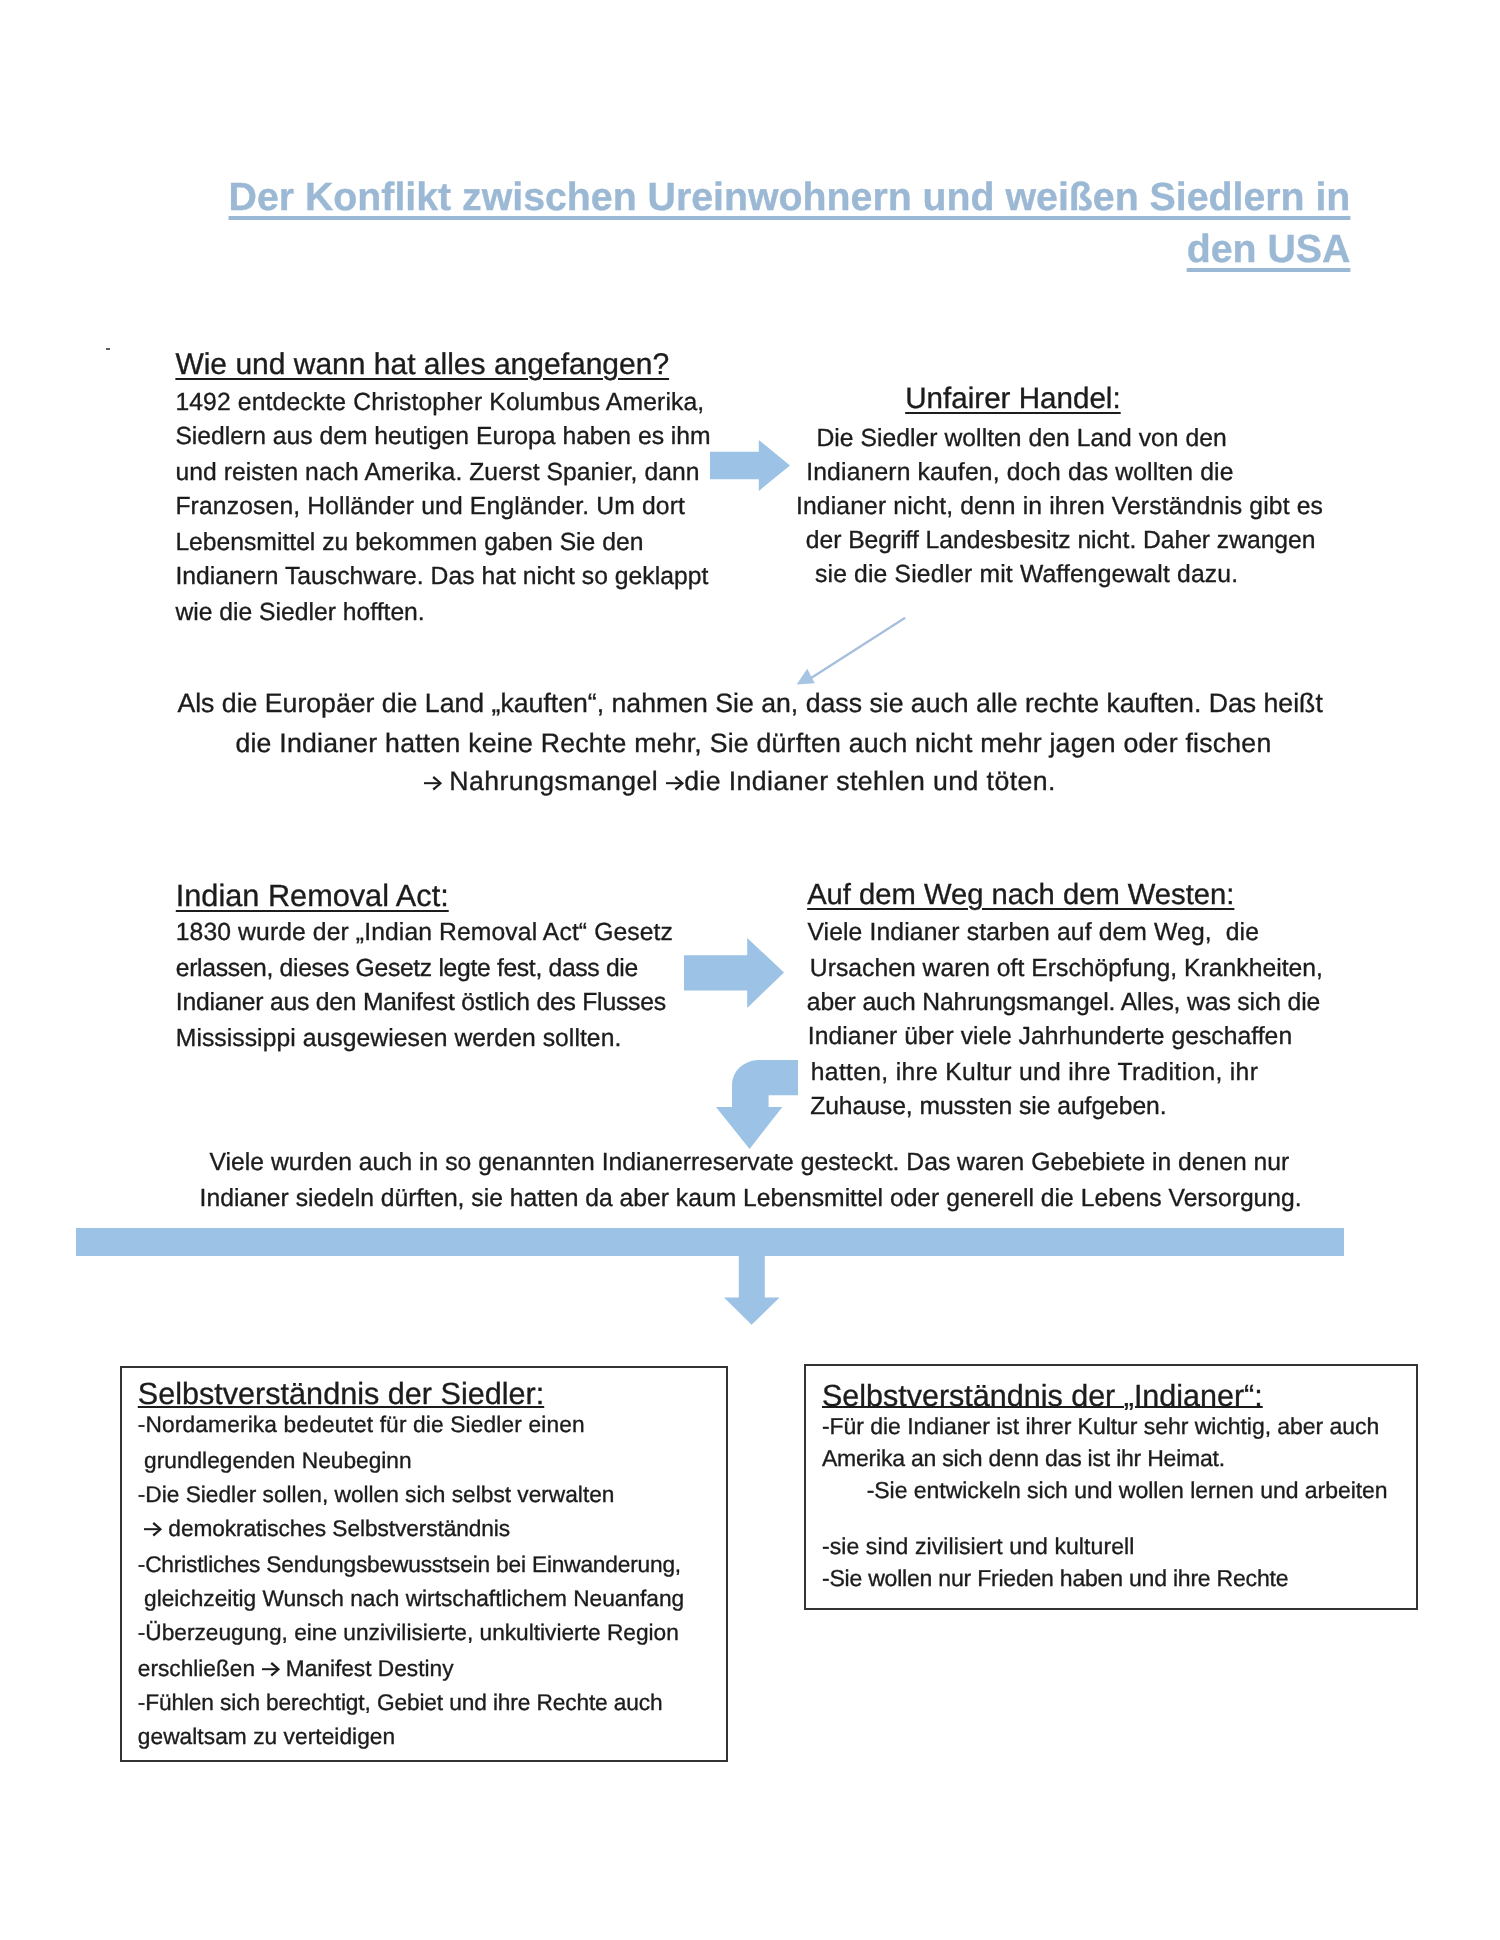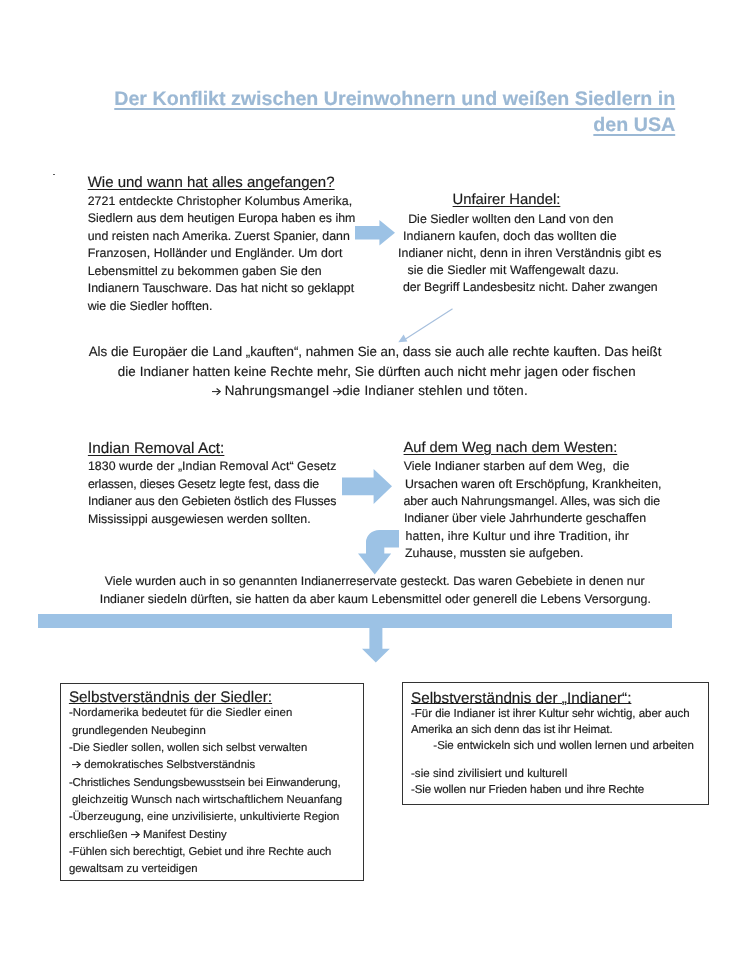--- a/index.html
+++ b/index.html
@@ -62,59 +62,59 @@
   <div class="abs" id="title">
     <div><u class="ln">Der Konflikt zwischen Ureinwohnern und weißen Siedlern in</u></div>
     <div><u class="ln">den USA</u></div>
   </div>
 
   <div class="abs dot"></div>
 
   <div class="abs" id="s1">
     <div class="hd"><span class="ln">Wie und wann hat alles angefangen?</span></div>
     <div class="bd">
-        <div class="ln" style="letter-spacing: 0.07px;">2721 entdeckte Christopher Kolumbus Amerika,</div>
+        <div class="ln" style="letter-spacing: 0.07px;">1492 entdeckte Christopher Kolumbus Amerika,</div>
         <div class="ln">Siedlern aus dem heutigen Europa haben es ihm</div>
         <div class="ln" style="letter-spacing: 0.03px;">und reisten nach Amerika. Zuerst Spanier, dann</div>
         <div class="ln" style="letter-spacing: 0.07px;">Franzosen, Holländer und Engländer. Um dort</div>
         <div class="ln">Lebensmittel zu bekommen gaben Sie den</div>
         <div class="ln" style="letter-spacing: 0.01px;">Indianern Tauschware. Das hat nicht so geklappt</div>
         <div class="ln">wie die Siedler hofften.</div>
       </div>
   </div>
 
   <div class="abs" id="s2">
     <div class="hd"><span class="ln">Unfairer Handel:</span></div>
     <div class="bd">
         <div class="ln" style="padding-left: 10.2px; letter-spacing: 0.02px;">Die Siedler wollten den Land von den</div>
         <div class="ln" style="padding-left: 5.1px; letter-spacing: 0.08px;">Indianern kaufen, doch das wollten die</div>
         <div class="ln" style="letter-spacing: 0.07px;">Indianer nicht, denn in ihren Verständnis gibt es</div>
+        <div class="ln" style="padding-left: 4.9px; letter-spacing: -0.02px;">der Begriff Landesbesitz nicht. Daher zwangen</div>
         <div class="ln" style="padding-left: 9.5px; letter-spacing: 0.08px;">sie die Siedler mit Waffengewalt dazu.</div>
-        <div class="ln" style="padding-left: 4.9px; letter-spacing: -0.02px;">der Begriff Landesbesitz nicht. Daher zwangen</div>
       </div>
   </div>
 
   <div class="abs" id="mid1">
       <div class="ln">Als die Europäer die Land „kauften“, nahmen Sie an, dass sie auch alle rechte kauften. Das heißt</div>
       <div class="ln" style="padding-left: 29px; letter-spacing: 0.115px;">die Indianer hatten keine Rechte mehr, Sie dürften auch nicht mehr jagen oder fischen</div>
       <div class="ln" style="padding-left: 123px; letter-spacing: 0.21px;"><span class="garrow" style="width: 9.06px; height: 7.2px;"><svg viewBox="0 0 100 72" preserveAspectRatio="none">
             <path d="M0 31 H84 V41 H0 Z" fill="currentColor"></path>
             <path d="M55 0 L100 36 L55 72 L47 62 L84 36 L47 10 Z" fill="currentColor"></path>
           </svg></span> Nahrungsmangel <span class="garrow" style="width: 9.06px; height: 7.2px;"><svg viewBox="0 0 100 72" preserveAspectRatio="none">
             <path d="M0 31 H84 V41 H0 Z" fill="currentColor"></path>
             <path d="M55 0 L100 36 L55 72 L47 62 L84 36 L47 10 Z" fill="currentColor"></path>
           </svg></span>die Indianer stehlen und töten.</div>
     </div>
 
   <div class="abs" id="s3">
     <div class="hd"><span class="ln">Indian Removal Act:</span></div>
     <div class="bd">
         <div class="ln" style="letter-spacing: 0.055px;">1830 wurde der „Indian Removal Act“ Gesetz</div>
         <div class="ln" style="letter-spacing: -0.16px;">erlassen, dieses Gesetz legte fest, dass die</div>
-        <div class="ln" style="letter-spacing: -0.105px;">Indianer aus den Gebieten östlich des Flusses</div>
+        <div class="ln" style="letter-spacing: -0.105px;">Indianer aus den Manifest östlich des Flusses</div>
         <div class="ln" style="letter-spacing: 0.03px;">Mississippi ausgewiesen werden sollten.</div>
       </div>
   </div>
 
   <div class="abs" id="s4">
     <div class="hd"><span class="ln">Auf dem Weg nach dem Westen:</span></div>
     <div class="bd">
         <div class="ln" style="padding-left: 0.3px; letter-spacing: 0.065px;">Viele Indianer starben auf dem Weg,  die</div>
         <div class="ln" style="padding-left: 1.5px; letter-spacing: 0.015px;">Ursachen waren oft Erschöpfung, Krankheiten,</div>
         <div class="ln" style="letter-spacing: -0.06px;">aber auch Nahrungsmangel. Alles, was sich die</div>

